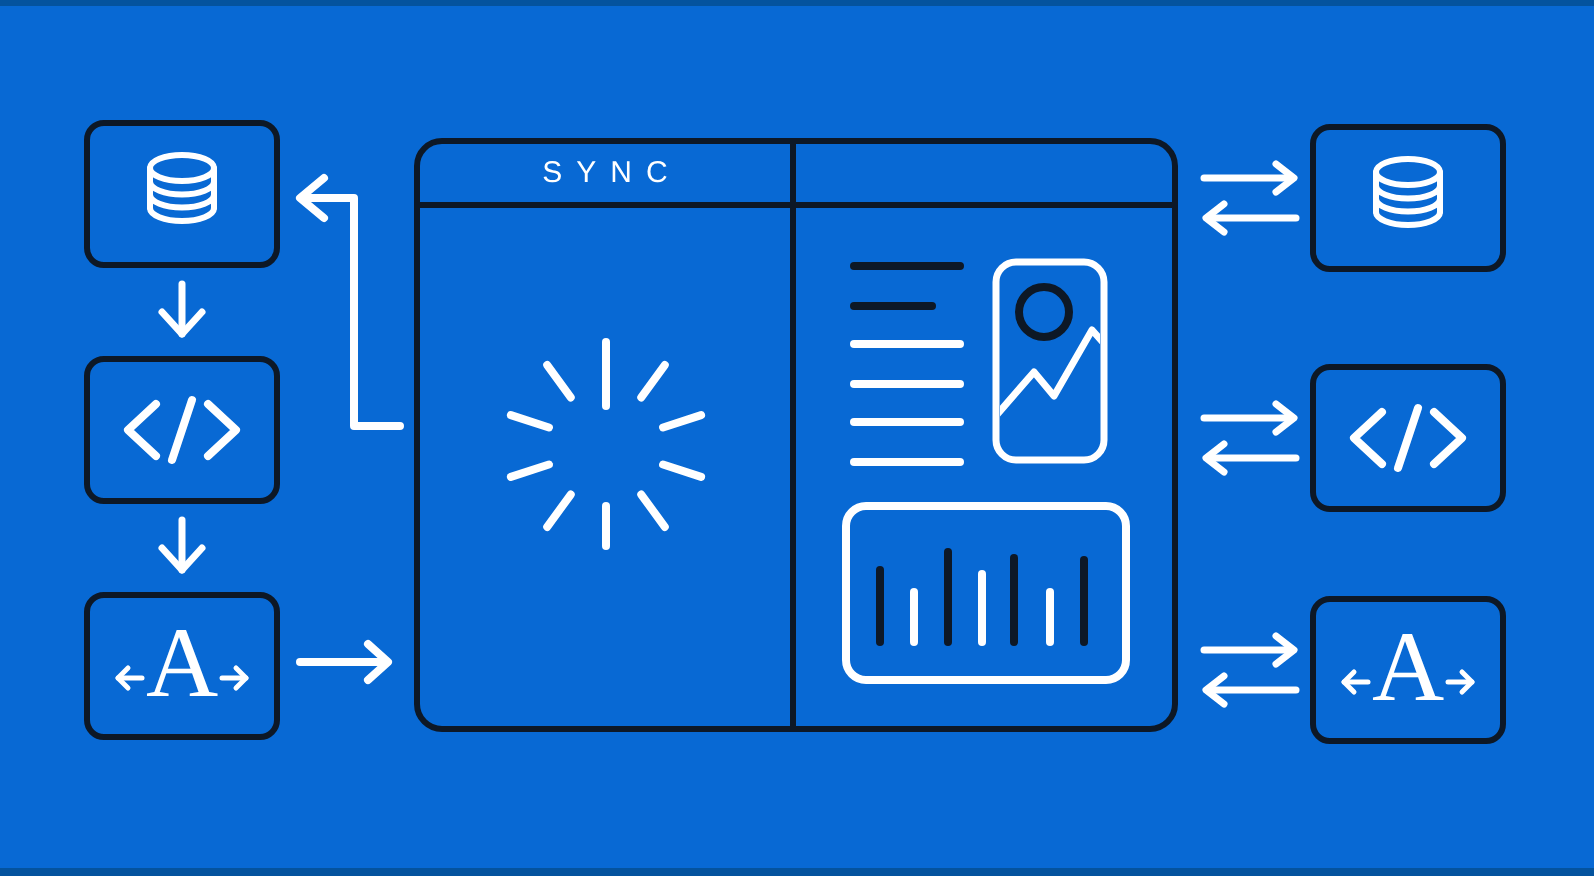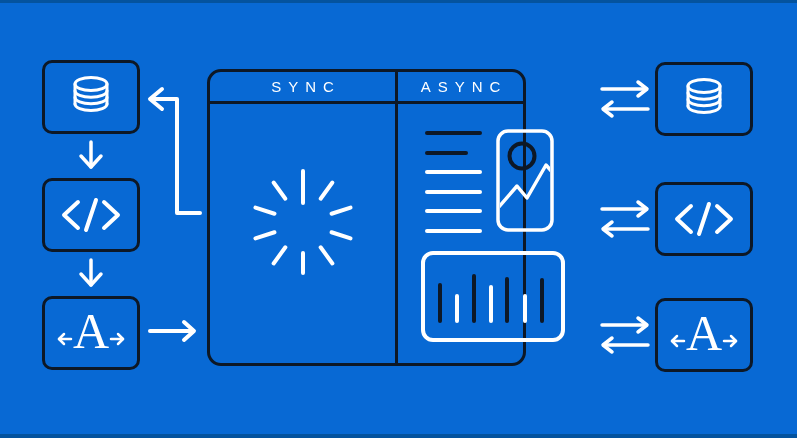--- a/index.html
+++ b/index.html
@@ -17,21 +17,21 @@
   .edge-strip{position:absolute;left:0;right:0;background:var(--edge);}
   .edge-strip.top{top:0;height:3px;}
   .edge-strip.bottom{bottom:0;height:4px;}
 
   .node-box{
     position:absolute;width:98px;height:74px;box-sizing:border-box;
     border:3px solid var(--dark);border-radius:10px;
     display:flex;align-items:center;justify-content:center;
   }
   .panel{
-    position:absolute;left:207px;top:69px;width:319px;height:297px;box-sizing:border-box;
+    position:absolute;left:207px;top:69px;width:382px;height:297px;box-sizing:border-box;
     border:3px solid var(--dark);border-radius:14px;
   }
   .panel-divider{position:absolute;left:185px;top:0;bottom:0;width:3px;background:var(--dark);}
   .panel-header-line{position:absolute;left:0;right:0;top:29px;height:3px;background:var(--dark);}
   .panel-label{
     position:absolute;top:0;height:29px;display:flex;align-items:center;justify-content:center;
     color:var(--white);font-size:15px;letter-spacing:7px;padding-left:7px;box-sizing:border-box;
   }
   .panel-label.sync{left:0;width:185px;}
   .panel-label.async{left:188px;right:0;}
@@ -110,21 +110,20 @@
 
   <svg class="abs" style="left:146px;top:317px" width="56" height="28" viewBox="0 0 56 28">
     <line class="sw" stroke-width="4" x1="4" y1="14" x2="46" y2="14"></line>
     <polyline class="sw" stroke-width="4" points="38,5 48,14 38,23"></polyline>
   </svg>
 
   <div class="panel">
     <div class="panel-divider"></div>
     <div class="panel-header-line"></div>
     <div class="panel-label sync">SYNC</div>
-    <div class="panel-label async">ASYNC</div>
 
     <svg class="abs" style="left:38px;top:96px" width="110" height="110" viewBox="0 0 110 110" id="spinner-svg">
         <line x1="55" y1="35" x2="55" y2="3" stroke="#ffffff" stroke-width="4" stroke-linecap="round"></line>
         <line x1="72.6335575687742" y1="30.729490168751575" x2="84.38926261462366" y2="14.54915028125263" stroke="#ffffff" stroke-width="4" stroke-linecap="round"></line>
         <line x1="83.53169548885461" y1="45.72949016875158" x2="102.55282581475768" y2="39.54915028125263" stroke="#ffffff" stroke-width="4" stroke-linecap="round"></line>
         <line x1="83.53169548885461" y1="64.27050983124842" x2="102.55282581475768" y2="70.45084971874736" stroke="#ffffff" stroke-width="4" stroke-linecap="round"></line>
         <line x1="72.6335575687742" y1="79.27050983124843" x2="84.38926261462366" y2="95.45084971874738" stroke="#ffffff" stroke-width="4" stroke-linecap="round"></line>
         <line x1="55" y1="85" x2="55" y2="105" stroke="#ffffff" stroke-width="4" stroke-linecap="round"></line>
         <line x1="37.366442431225806" y1="79.27050983124843" x2="25.61073738537635" y2="95.45084971874738" stroke="#ffffff" stroke-width="4" stroke-linecap="round"></line>
         <line x1="26.468304511145394" y1="64.27050983124843" x2="7.447174185242325" y2="70.45084971874738" stroke="#ffffff" stroke-width="4" stroke-linecap="round"></line>

